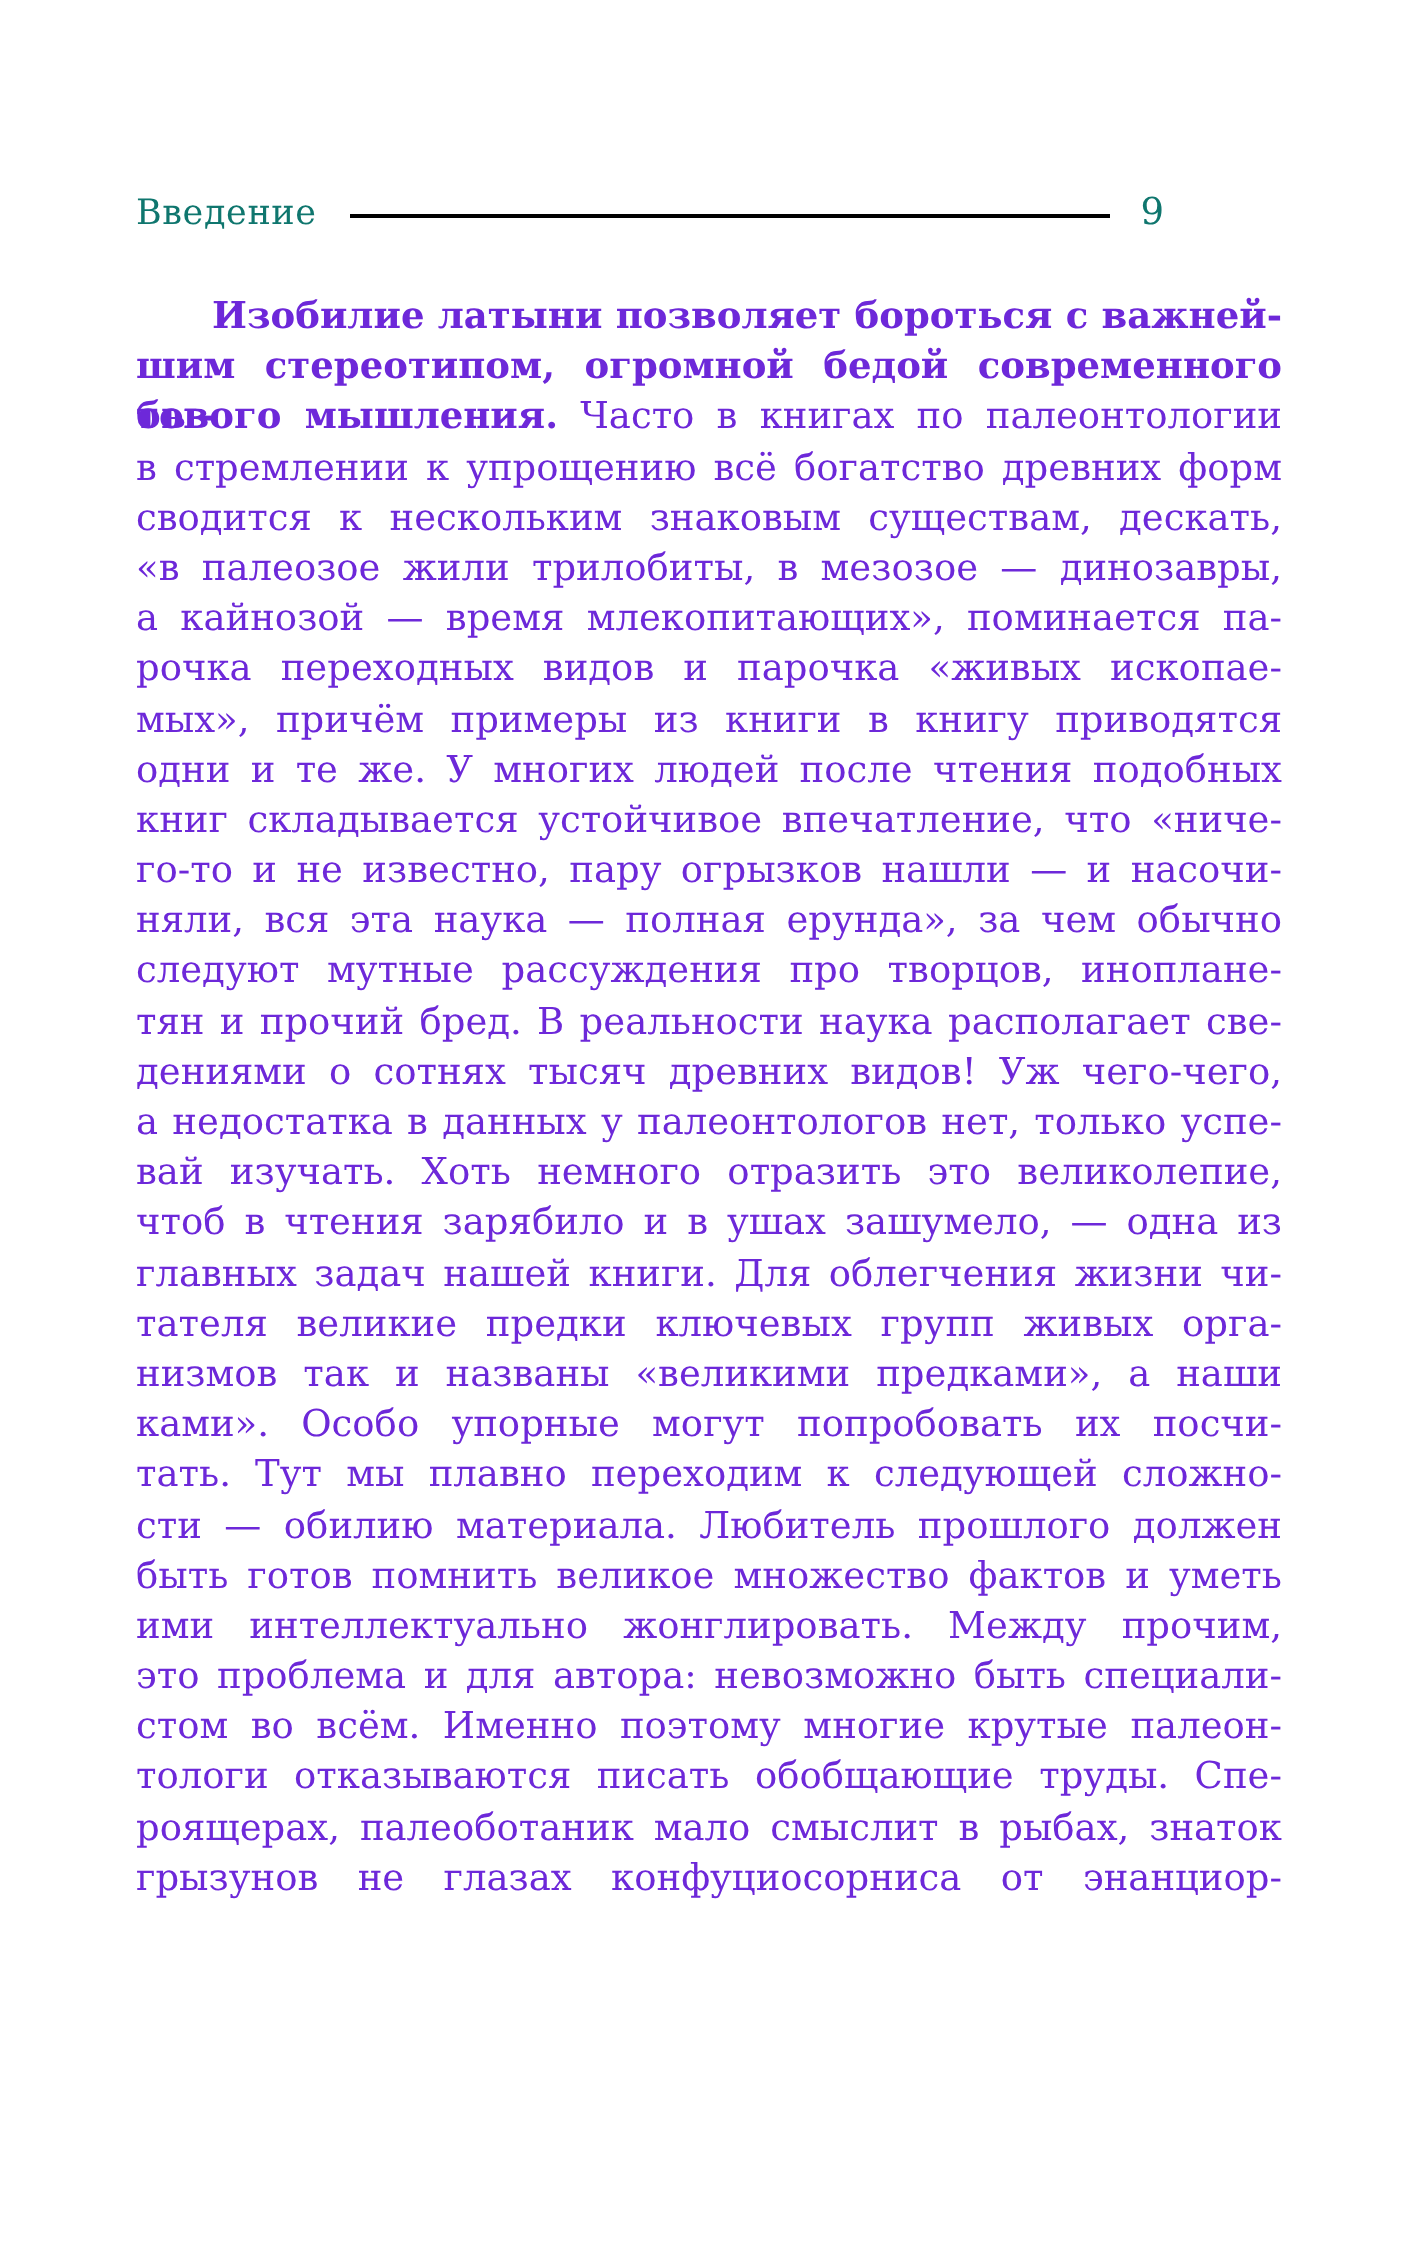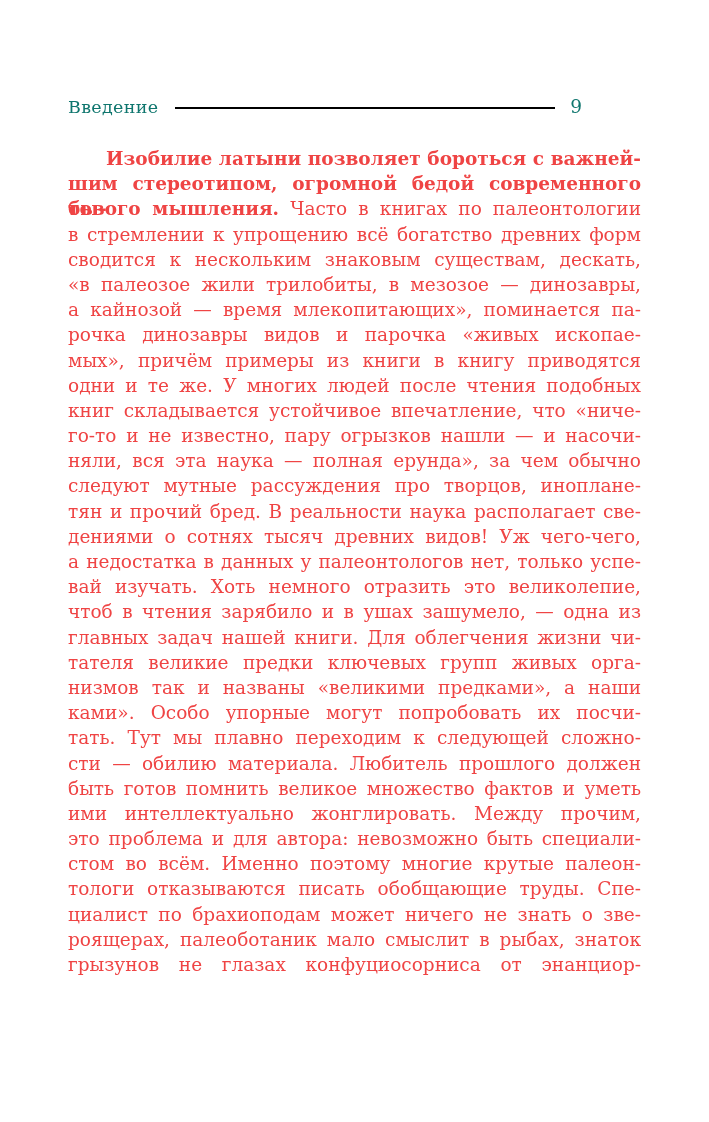--- a/index.html
+++ b/index.html
@@ -40,21 +40,21 @@
     flex: none;
     font-size: 18.5px;
   }
   .page-body {
     position: absolute;
     left: 68px;
     top: 146px;
     width: 573px;
     font-size: 18.5px;
     line-height: 25.2px;
-    color: #ef4444;
+    color: #6d28d9;
   }
   .text-line {
     height: 25.2px;
     text-align: justify;
     text-align-last: justify;
     -moz-text-align-last: justify;
     white-space: normal;
   }
   .text-line.indent {
     text-indent: 38px;
@@ -73,21 +73,21 @@
   </header>
 
   <main class="page-body">
       <div class="text-line indent"><span class="seg bold">Изобилие латыни позволяет бороться с важней-</span></div>
       <div class="text-line"><span class="seg bold">шим стереотипом, огромной бедой современного бы-</span></div>
       <div class="text-line"><span class="seg bold">тового мышления.</span><span class="seg"> Часто в книгах по палеонтологии</span></div>
       <div class="text-line"><span class="seg">в стремлении к упрощению всё богатство древних форм</span></div>
       <div class="text-line"><span class="seg">сводится к нескольким знаковым существам, дескать,</span></div>
       <div class="text-line"><span class="seg">«в палеозое жили трилобиты, в мезозое — динозавры,</span></div>
       <div class="text-line"><span class="seg">а кайнозой — время млекопитающих», поминается па-</span></div>
-      <div class="text-line"><span class="seg">рочка динозавры видов и парочка «живых ископае-</span></div>
+      <div class="text-line"><span class="seg">рочка переходных видов и парочка «живых ископае-</span></div>
       <div class="text-line"><span class="seg">мых», причём примеры из книги в книгу приводятся</span></div>
       <div class="text-line"><span class="seg">одни и те же. У многих людей после чтения подобных</span></div>
       <div class="text-line"><span class="seg">книг складывается устойчивое впечатление, что «ниче-</span></div>
       <div class="text-line"><span class="seg">го-то и не известно, пару огрызков нашли — и насочи-</span></div>
       <div class="text-line"><span class="seg">няли, вся эта наука — полная ерунда», за чем обычно</span></div>
       <div class="text-line"><span class="seg">следуют мутные рассуждения про творцов, иноплане-</span></div>
       <div class="text-line"><span class="seg">тян и прочий бред. В реальности наука располагает све-</span></div>
       <div class="text-line"><span class="seg">дениями о сотнях тысяч древних видов! Уж чего-чего,</span></div>
       <div class="text-line"><span class="seg">а недостатка в данных у палеонтологов нет, только успе-</span></div>
       <div class="text-line"><span class="seg">вай изучать. Хоть немного отразить это великолепие,</span></div>
@@ -96,17 +96,16 @@
       <div class="text-line"><span class="seg">тателя великие предки ключевых групп живых орга-</span></div>
       <div class="text-line"><span class="seg">низмов так и названы «великими предками», а наши</span></div>
       <div class="text-line"><span class="seg">ками». Особо упорные могут попробовать их посчи-</span></div>
       <div class="text-line"><span class="seg">тать. Тут мы плавно переходим к следующей сложно-</span></div>
       <div class="text-line"><span class="seg">сти — обилию материала. Любитель прошлого должен</span></div>
       <div class="text-line"><span class="seg">быть готов помнить великое множество фактов и уметь</span></div>
       <div class="text-line"><span class="seg">ими интеллектуально жонглировать. Между прочим,</span></div>
       <div class="text-line"><span class="seg">это проблема и для автора: невозможно быть специали-</span></div>
       <div class="text-line"><span class="seg">стом во всём. Именно поэтому многие крутые палеон-</span></div>
       <div class="text-line"><span class="seg">тологи отказываются писать обобщающие труды. Спе-</span></div>
-      <div class="text-line"><span class="seg">циалист по брахиоподам может ничего не знать о зве-</span></div>
       <div class="text-line"><span class="seg">роящерах, палеоботаник мало смыслит в рыбах, знаток</span></div>
       <div class="text-line"><span class="seg">грызунов не глазах конфуциосорниса от энанциор-</span></div>
     </main>
 </div>
 
 </body></html>

